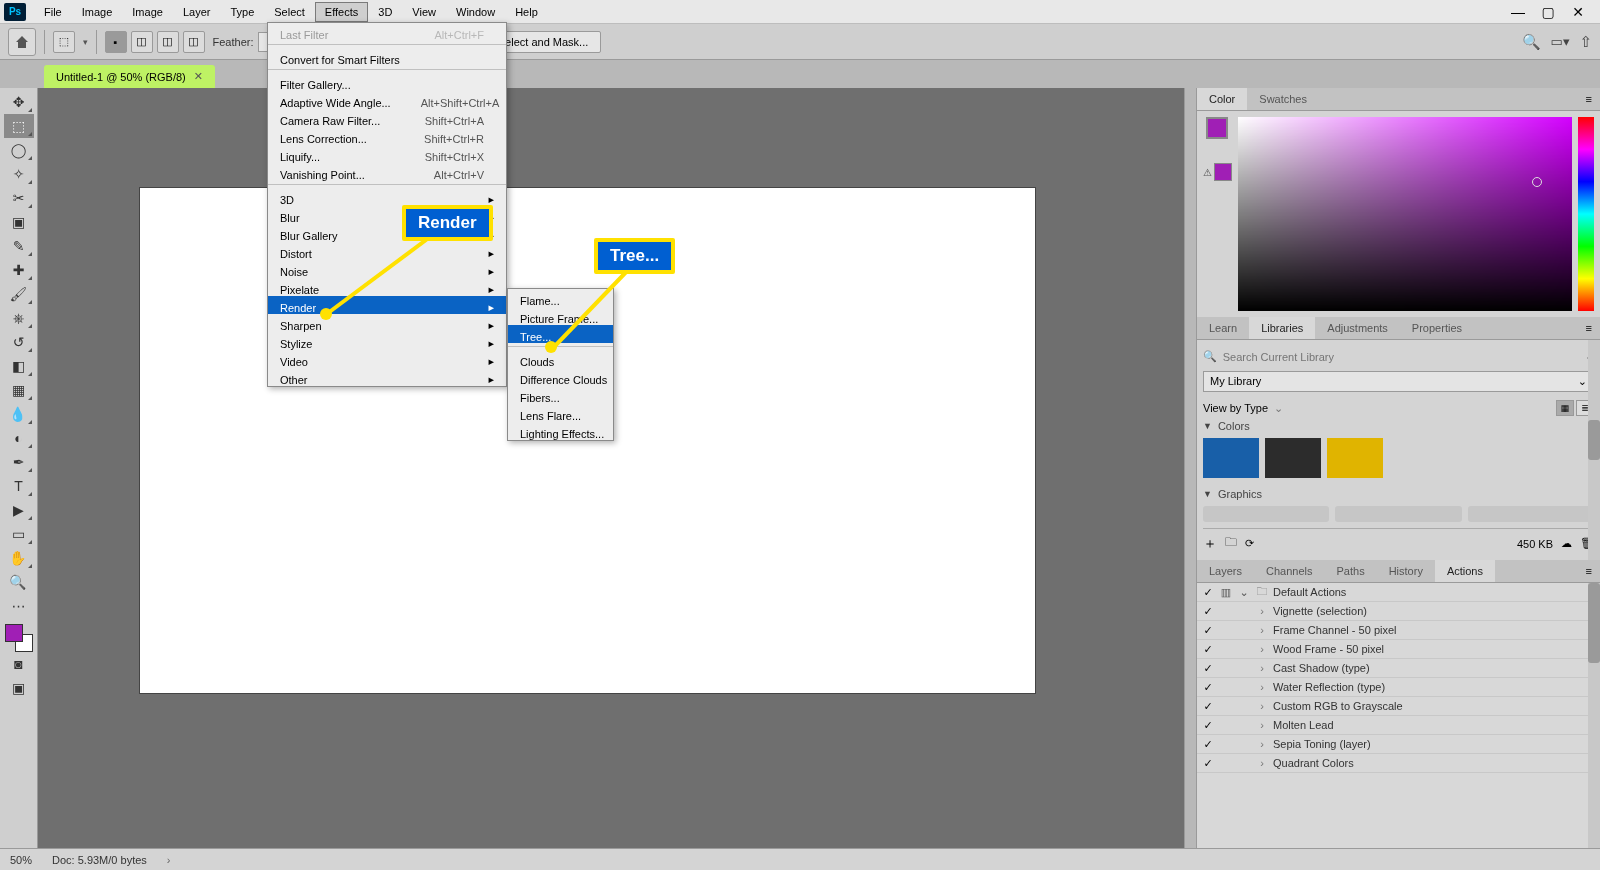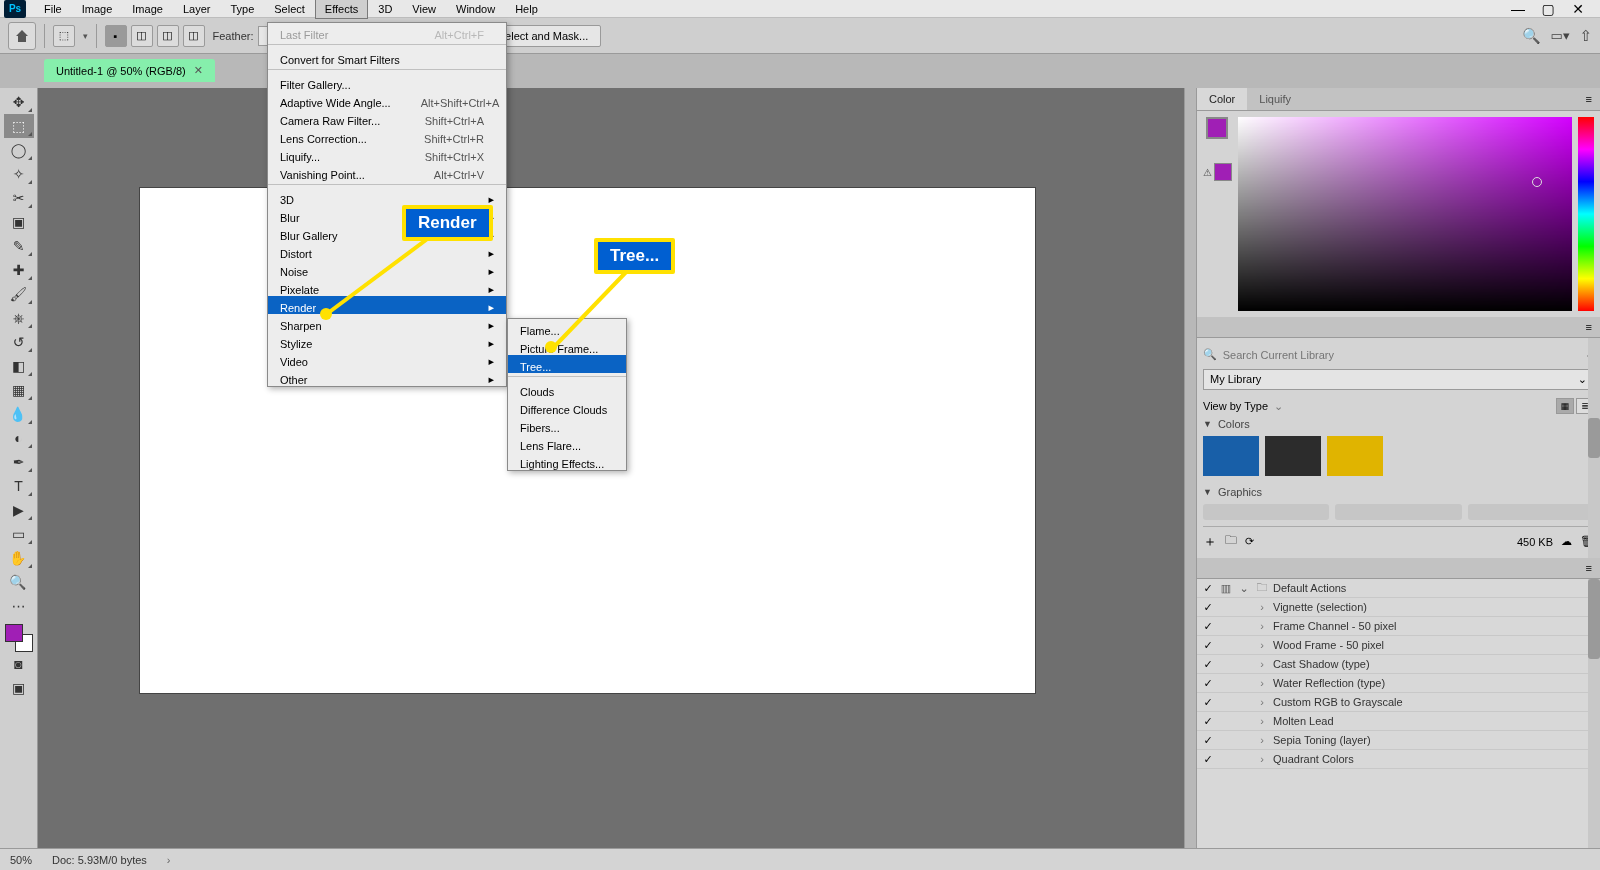--- a/index.html
+++ b/index.html
@@ -1,36 +1,36 @@
 <!DOCTYPE html>
 <html><head>
 <meta charset="utf-8">
 <style>
 * { box-sizing: border-box; margin: 0; padding: 0; font-family: "Segoe UI", Tahoma, sans-serif; font-size: 11px; user-select: none; }
 body { background: #b8b8b8; width: 1600px; height: 870px; overflow: hidden; position: relative; }
 
-.menubar { background: #e8e8e8; height: 18px; display: flex; align-items: center; padding: 0 4px; border-bottom: 1px solid #bdbdbd; position: relative; }
+.menubar { background: #e8e8e8; height: 24px; display: flex; align-items: center; padding: 0 4px; border-bottom: 1px solid #bdbdbd; position: relative; }
 .ps-logo { width: 22px; height: 18px; background: #001e36; color: #00c4ff; display:flex;align-items:center;justify-content:center;font-size:10px;font-weight:bold;border-radius:2px;margin-right:8px;}
 .menu-item { padding: 4px 10px; cursor: default; }
 .menu-item.open { background: #cfcfcf; border:1px solid #7a7a7a; padding:3px 9px;}
 .win-ctrls { margin-left:auto; display:flex; gap:6px; padding-right:6px;}
 .win-ctrls span { width:24px; text-align:center; font-size:14px;}
 
 .optionsbar { background:#cfcfcf; height:36px; display:flex; align-items:center; padding:0 8px; border-bottom:1px solid #9a9a9a; gap:8px;}
 .home-btn { width:28px;height:28px;background:#dcdcdc;border:1px solid #9a9a9a;border-radius:3px;display:flex;align-items:center;justify-content:center;}
 .opt-sep{width:1px;height:24px;background:#9a9a9a;}
 .opt-group{display:flex;align-items:center;gap:4px;}
 .opt-field{background:#e6e6e6;border:1px solid #9a9a9a;width:40px;height:20px;}
 .opt-label{color:#333;}
 .opt-btn{background:#e6e6e6;border:1px solid #9a9a9a;padding:4px 12px;border-radius:2px;}
 .opt-icon{width:22px;height:22px;border:1px solid #9a9a9a;background:#dcdcdc;display:flex;align-items:center;justify-content:center;border-radius:2px;}
 .opt-right{margin-left:auto;display:flex;gap:10px;align-items:center;}
 
 .tabbar{background:#b8b8b8;height:28px;display:flex;align-items:flex-end;padding-left:44px;}
-.doc-tab{background:#86efac;padding:5px 12px;border-top-left-radius:3px;border-top-right-radius:3px;display:flex;align-items:center;gap:8px;font-size:11px;}
+.doc-tab{background:#bef264;padding:5px 12px;border-top-left-radius:3px;border-top-right-radius:3px;display:flex;align-items:center;gap:8px;font-size:11px;}
 .doc-tab .close{font-size:11px;color:#555;}
 
 .workspace{position:absolute;top:88px;bottom:22px;left:0;right:0;display:flex;}
 
 .toolbox{width:38px;background:#cfcfcf;border-right:1px solid #9a9a9a;display:flex;flex-direction:column;align-items:center;padding-top:2px;gap:0;}
 .tool{width:30px;height:24px;display:flex;align-items:center;justify-content:center;color:#333;font-size:14px;position:relative;}
 .tool.active{background:#8a8a8a;color:#fff;}
 .tool .corner{position:absolute;right:2px;bottom:2px;width:0;height:0;border-left:4px solid transparent;border-bottom:4px solid #555;}
 .colorwell{margin-top:6px;position:relative;width:28px;height:28px;}
 .fgcolor{position:absolute;top:0;left:0;width:18px;height:18px;background:#a01fb5;border:1px solid #333;}
@@ -204,21 +204,21 @@
   </div>
 
   <div class="panel-collapse"></div>
 
   <div class="panels">
 
     <div>
       <div class="panel-tabs">
         <div id="color-tabs" style="display: flex;">
             <div class="panel-tab active">Color</div>
-            <div class="panel-tab">Liquify</div>
+            <div class="panel-tab">Swatches</div>
           </div>
         <span class="panel-menu">≡</span>
       </div>
       <div class="panel-body color-panel">
         <div class="picker">
           <div class="swatch-col">
             <div class="fg-sw"></div>
             <div style="display:flex;align-items:center;gap:2px">
                 <span class="warn-tri"></span>
                 <div class="bg-sw"></div>
@@ -227,20 +227,26 @@
           <div class="gradient-field">
               <div class="grad-cursor"></div>
             </div>
           <div class="hue-bar"></div>
         </div>
       </div>
     </div>
 
     <div>
       <div class="panel-tabs">
+        <div id="lib-tabs" style="display: flex;">
+            <div class="panel-tab">Learn</div>
+            <div class="panel-tab active">Libraries</div>
+            <div class="panel-tab">Adjustments</div>
+            <div class="panel-tab">Properties</div>
+          </div>
         <span class="panel-menu">≡</span>
       </div>
       <div class="panel-body" style="position:relative;padding-bottom:2px">
         <div class="lib-row">
           <span style="color:#777">🔍</span>
           <input style="flex: 1 1 0%; background: transparent; border: none; outline: none; color: rgb(119, 119, 119);" placeholder="Search Current Library">
           <span style="color:#777">⌄</span>
         </div>
         <div class="lib-row">
           <div class="lib-select">
@@ -284,20 +290,27 @@
           <span>🗑</span>
         </div>
         <div class="scrollbar-v">
             <div class="scrollbar-thumb" style="top:80px;height:40px"></div>
           </div>
       </div>
     </div>
 
     <div class="actions-panel">
       <div class="panel-tabs">
+        <div id="act-tabs" style="display: flex;">
+            <div class="panel-tab">Layers</div>
+            <div class="panel-tab">Channels</div>
+            <div class="panel-tab">Paths</div>
+            <div class="panel-tab">History</div>
+            <div class="panel-tab active">Actions</div>
+          </div>
         <span class="panel-menu">≡</span>
       </div>
       <div class="actions-list" id="actions-list" style="position:relative">
         <div class="scrollbar-v">
             <div class="scrollbar-thumb" style="top:0;height:80px"></div>
           </div>
       <div class="action-row group">
             <span class="chk">✓</span>
             <span class="dlg">▥</span>
             <span class="exp">⌄</span>
@@ -459,21 +472,21 @@
     <div class="row">
       <span class="lbl">Video</span>
       <span class="sub">▸</span>
     </div>
     <div class="row">
       <span class="lbl">Other</span>
       <span class="sub">▸</span>
     </div>
   </div>
 
-<div class="dropdown" id="render-dd" style="top:318px;left:507px;width:120px">
+<div class="dropdown" id="render-dd" style="top:288px;left:507px;width:107px">
     <div class="row">
       <span class="lbl">Flame...</span>
     </div>
     <div class="row">
       <span class="lbl">Picture Frame...</span>
     </div>
     <div class="row highlight">
       <span class="lbl">Tree...</span>
     </div>
     <div class="sep"></div>

